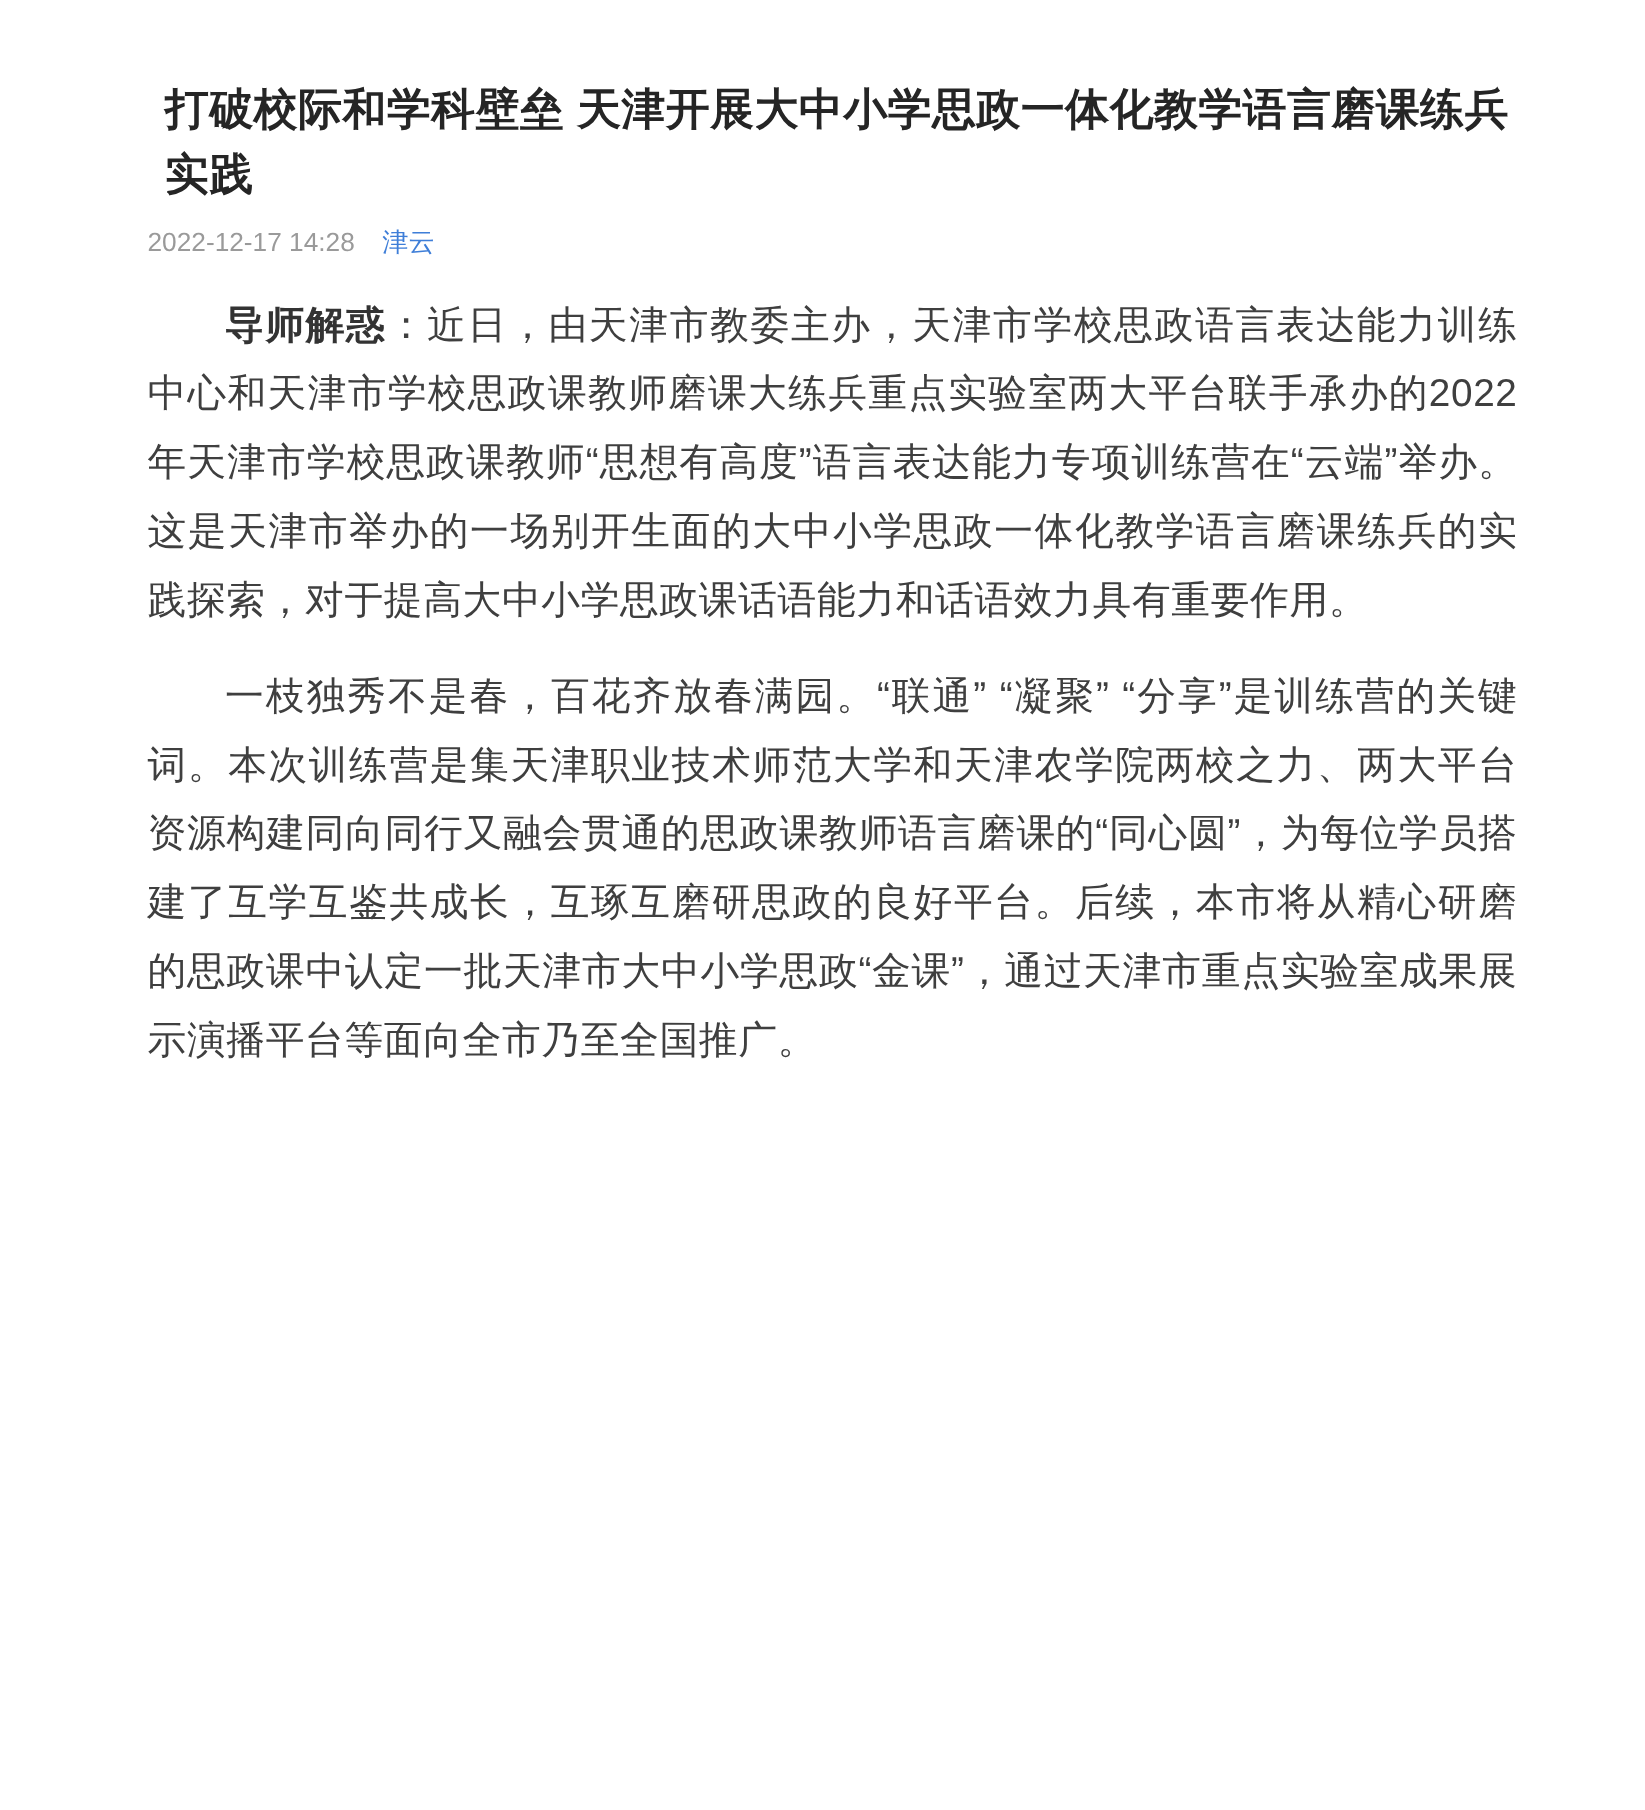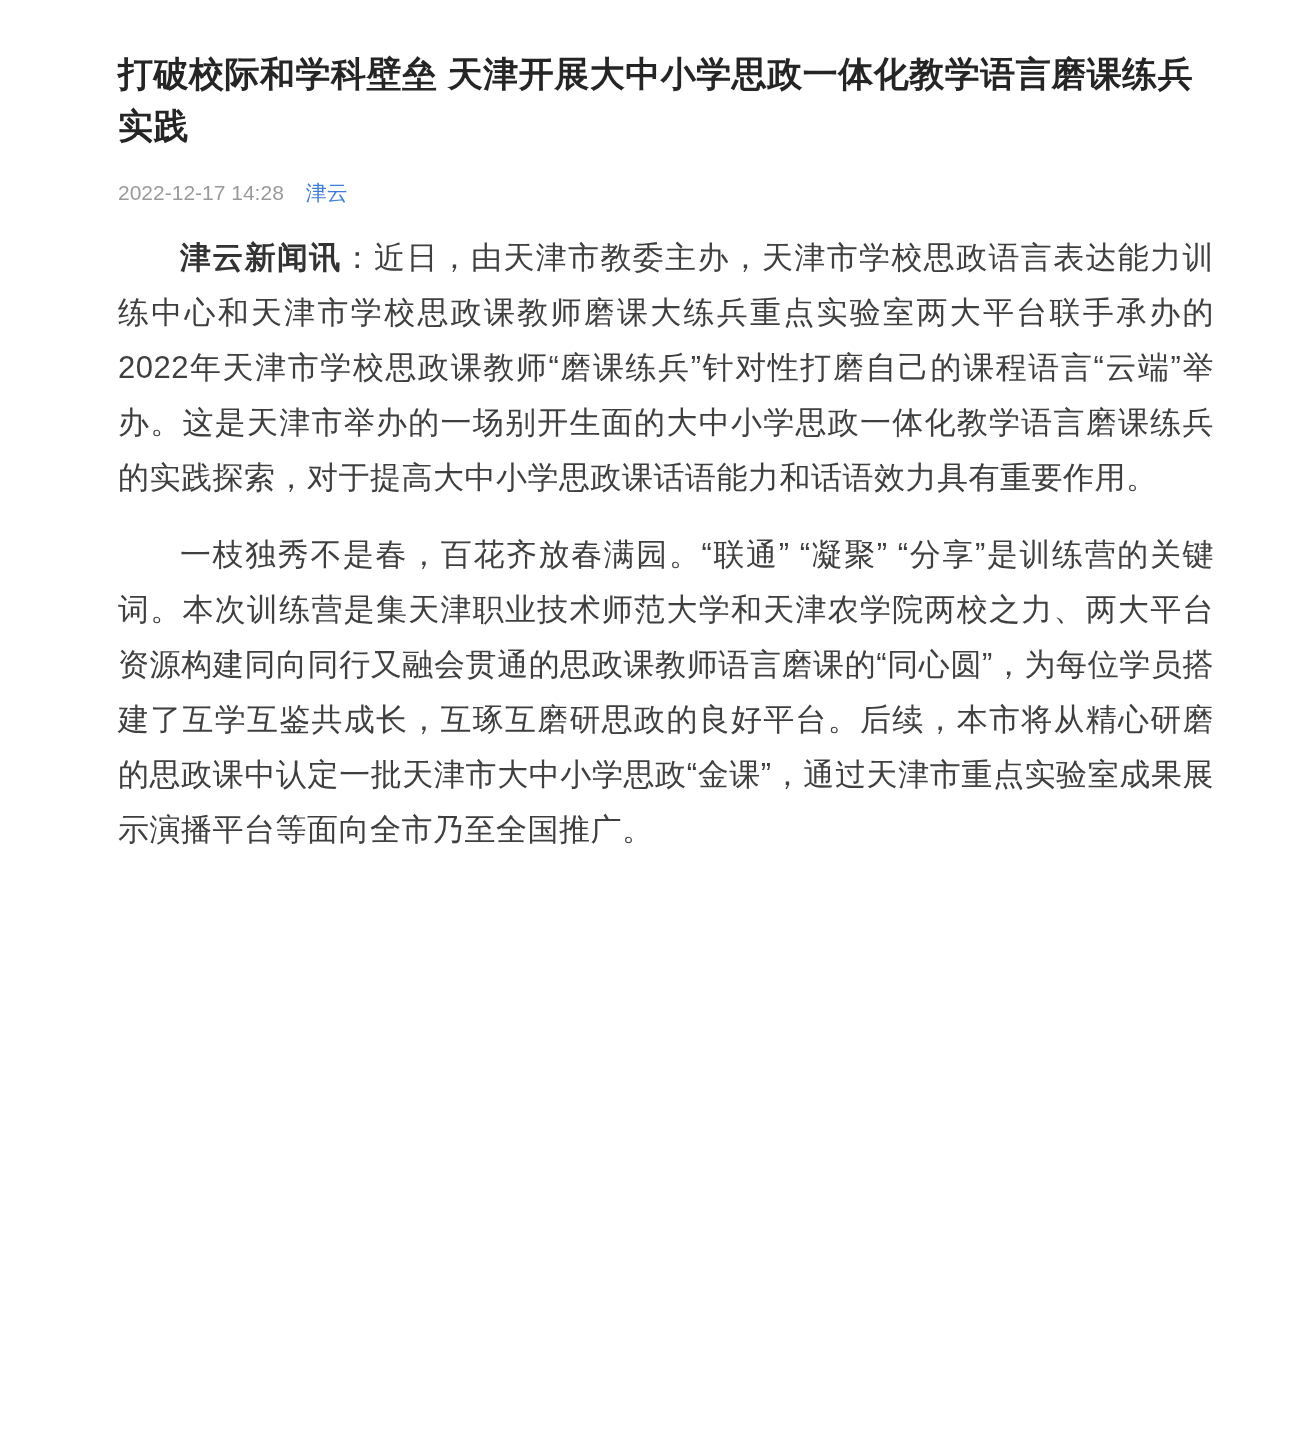--- a/index.html
+++ b/index.html
@@ -17,30 +17,30 @@
   body {
     width: 1316px;
     min-height: 1448px;
     font-family: "Liberation Sans", "DejaVu Sans", sans-serif;
   }
   .article-page {
     padding: 48px 100px 60px 118px;
     width: 1316px;
   }
   .article-title {
-    margin: 0;
+    margin: 14px;
     width: 1096px;
     font-size: 35px;
     font-weight: 700;
     line-height: 52px;
     letter-spacing: 0.5px;
     color: var(--title-color, #252525);
   }
   .article-meta {
-    margin-top: 28px;
+    margin-top: 16px;
     font-size: 21px;
     line-height: 26px;
     display: flex;
     align-items: center;
   }
   .publish-date {
     color: var(--meta-gray, #9a9a9a);
   }
   .source-link {
     margin-left: 22px;
@@ -73,21 +73,21 @@
 
   <h1 class="article-title">打破校际和学科壁垒 天津开展大中小学思政一体化教学语言磨课练兵实践</h1>
 
   <div class="article-meta">
     <span class="publish-date">2022-12-17 14:28</span>
     <a class="source-link">津云</a>
   </div>
 
   <div class="article-body">
 
-    <p><span class="lead-label">津云新闻讯</span><span>：近日，由天津市教委主办，天津市学校思政语言表达能力训练中心和天津市学校思政课教师磨课大练兵重点实验室两大平台联手承办的2022年天津市学校思政课教师“磨课练兵”针对性打磨自己的课程语言“云端”举办。这是天津市举办的一场别开生面的大中小学思政一体化教学语言磨课练兵的实践探索，对于提高大中小学思政课话语能力和话语效力具有重要作用。</span></p>
+    <p><span class="lead-label">导师解惑</span><span>：近日，由天津市教委主办，天津市学校思政语言表达能力训练中心和天津市学校思政课教师磨课大练兵重点实验室两大平台联手承办的2022年天津市学校思政课教师“思想有高度”语言表达能力专项训练营在“云端”举办。这是天津市举办的一场别开生面的大中小学思政一体化教学语言磨课练兵的实践探索，对于提高大中小学思政课话语能力和话语效力具有重要作用。</span></p>
 
 
 
     <p>一枝独秀不是春，百花齐放春满园。“联通” “凝聚” “分享”是训练营的关键词。本次训练营是集天津职业技术师范大学和天津农学院两校之力、两大平台资源构建同向同行又融会贯通的思政课教师语言磨课的“同心圆”，为每位学员搭建了互学互鉴共成长，互琢互磨研思政的良好平台。后续，本市将从精心研磨的思政课中认定一批天津市大中小学思政“金课”，通过天津市重点实验室成果展示演播平台等面向全市乃至全国推广。</p>
 
   </div>
 
 </div>
 
 </body></html>

